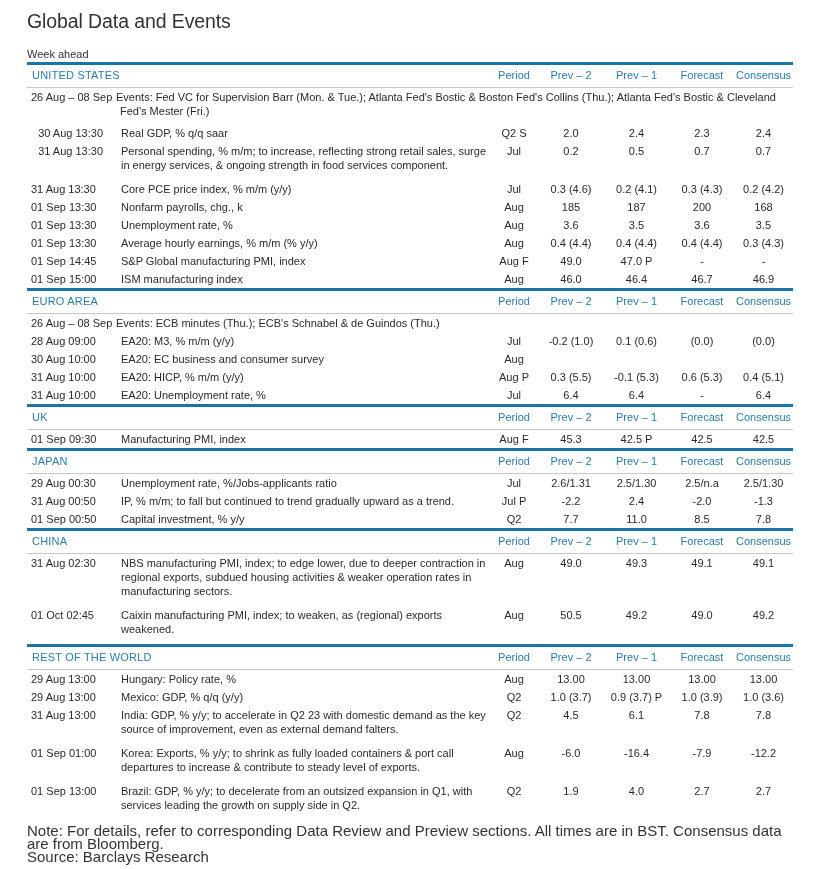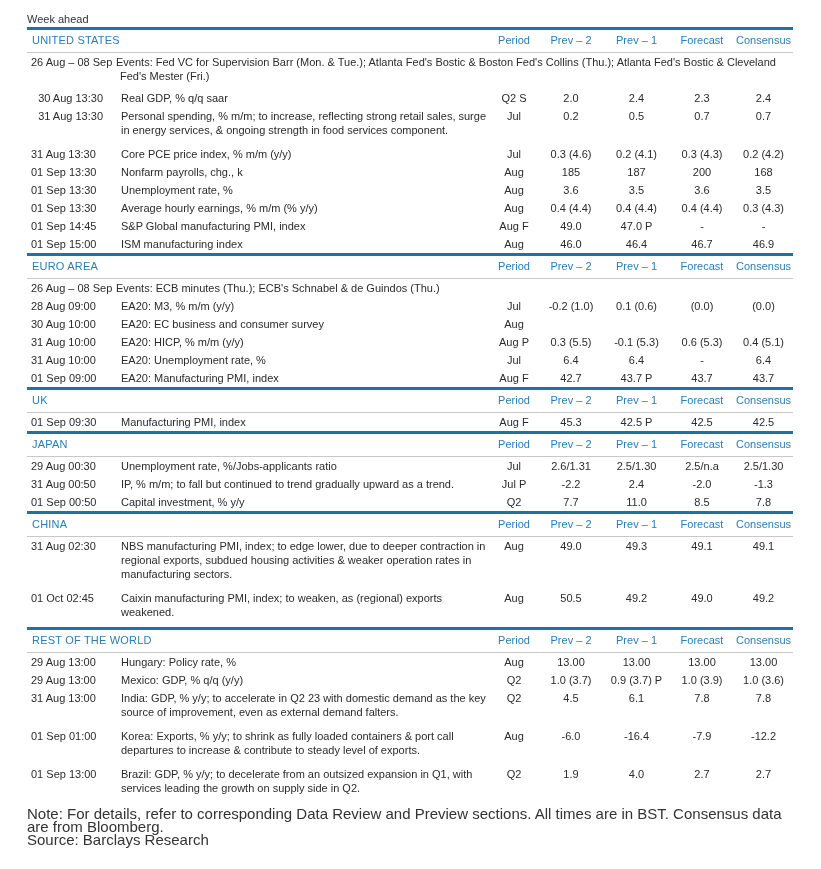--- a/index.html
+++ b/index.html
@@ -42,20 +42,21 @@
   tr.row.tall td { padding-bottom: 8px; }
   .event-cell { padding-left: 4px; text-indent: 0; }
   .event-cell .ev-date { display: inline-block; width: 85px; }
   .event-cont { padding-left: 89px; }
   .footnote { font-size: 15px; color: #333; margin-top: 10px; line-height: 13px; }
 </style>
 </head>
 <body>
 
 <div class="page">
+  <div class="title">Global Data and Events</div>
   <div class="subtitle">Week ahead</div>
 
   <table>
     <colgroup>
       <col class="c-date">
         <col class="c-desc">
         <col class="c-period">
         <col class="c-p2">
         <col class="c-p1">
         <col class="c-fc">
@@ -185,29 +186,20 @@
         </tr>
         <tr class="row">
           <td class="date">31 Aug 10:00</td>
           <td class="desc">EA20: Unemployment rate, %</td>
           <td class="num">Jul</td>
           <td class="num">6.4</td>
           <td class="num">6.4</td>
           <td class="num">-</td>
           <td class="num">6.4</td>
         </tr>
-        <tr class="row">
-          <td class="date">01 Sep 09:00</td>
-          <td class="desc">EA20: Manufacturing PMI, index</td>
-          <td class="num">Aug F</td>
-          <td class="num">42.7</td>
-          <td class="num">43.7 P</td>
-          <td class="num">43.7</td>
-          <td class="num">43.7</td>
-        </tr>
         <tr class="sec-head">
           <td colspan="2" class="name">UK</td>
           <td class="num">Period</td>
           <td class="num">Prev – 2</td>
           <td class="num">Prev – 1</td>
           <td class="num">Forecast</td>
           <td class="num">Consensus</td>
         </tr>
         <tr class="row">
           <td class="date">01 Sep 09:30</td>

